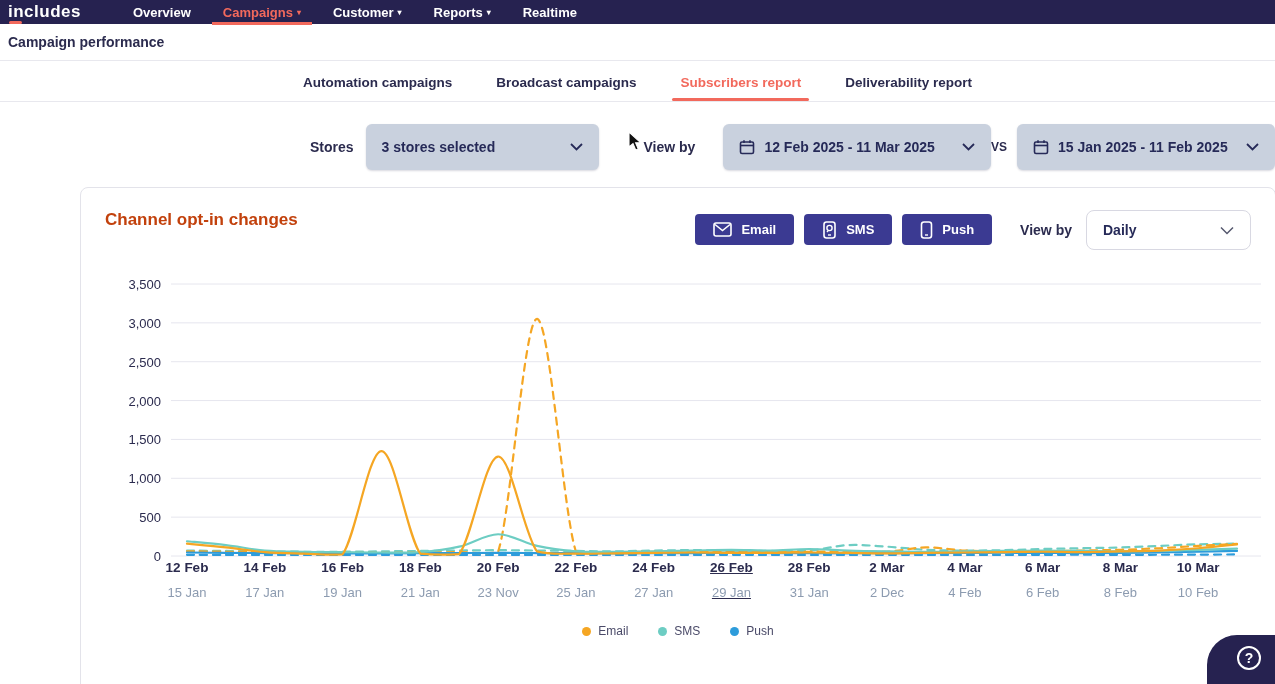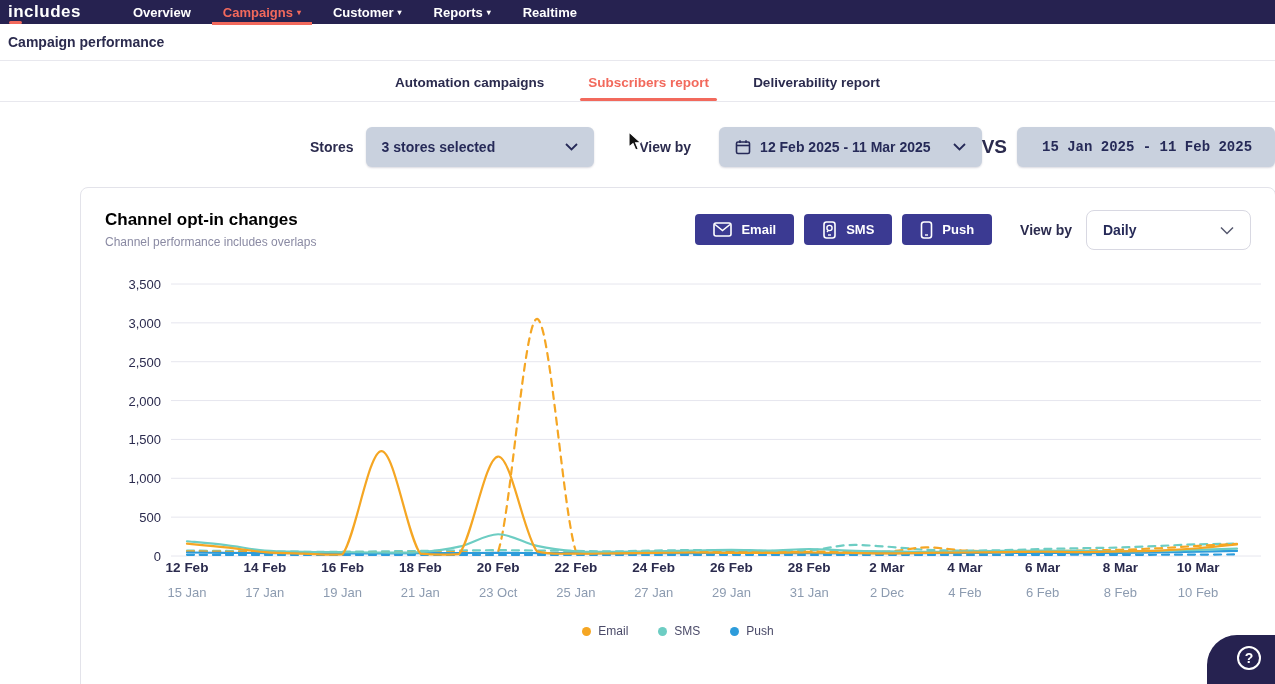--- a/index.html
+++ b/index.html
@@ -29,37 +29,37 @@
     display:flex; align-items:stretch; justify-content:center; gap:44px; padding-top:2px; }
   .tab { font-size:13.5px; font-weight:700; color:#2b2b4e; display:flex; align-items:center;
     cursor:pointer; position:relative; }
   .tab.active { color:#f2695c; }
   .tab.active::after { content:""; position:absolute; left:-8px; right:-8px; bottom:0;
     height:3px; background:#f2695c; border-radius:2px; }
 
   
   .filters { margin-top:25px; height:40px; display:flex; align-items:center; padding-left:310px; }
   .filter-label { font-size:14px; font-weight:700; color:#2b2b4e; white-space:nowrap; }
-  .pill-select { height:40px; background:#c9d1de; border-radius:6px; display:flex;
+  .pill-select { height:46px; background:#c9d1de; border-radius:6px; display:flex;
     align-items:center; padding:0 16px; gap:9px; cursor:pointer;
     box-shadow:0 1px 2px rgba(40,40,80,.18); color:#262a58; font-weight:700; font-size:14px;
     white-space:nowrap; }
   .pill-select .spacer { flex:1; }
   .stores-select { width:235px; margin-left:12px; }
   .range-select-1 { width:270px; margin-left:28px; }
-  .range-select-2 { width:258px; margin-left:10px; flex:none;font-family:Liberation Mono, monospace; }
-  .vs { margin-left:0; font-size:19px; font-weight:700; }
+  .range-select-2 { width:258px; margin-left:10px; flex:none; }
+  .vs { margin-left:0; font-size:12px; font-weight:700; }
   .viewby-label-1 { margin-left:45px; }
 
   
   .card { margin:20px 0 0 80px; width:1196px; height:600px; background:#fff;
     border:1px solid #e3e3ea; border-radius:8px; padding:22px 24px; position:relative; }
   .card-head { display:flex; align-items:flex-start; }
   .card-titles { flex:1; }
-  .card-title { font-size:17px; font-weight:700; color:#000000; }
+  .card-title { font-size:17px; font-weight:700; color:#c2410c; }
   .card-subtitle { font-size:12px; color:#8a8aa3; margin-top:5px; }
   .channel-btns { display:flex; gap:10px; margin-top:4px; }
   .channel-btn { height:31px; background:#3b3a92; border:none; border-radius:4px; color:#fff;
     font-size:13px; font-weight:600; font-family:inherit; display:flex; align-items:center;
     gap:9px; padding:0 18px; cursor:pointer; }
   .viewby2 { display:flex; align-items:center; margin-left:28px; margin-top:0; }
   .viewby2 .filter-label { margin-right:14px; }
   .daily-select { width:165px; height:40px; background:#fff; border:1px solid #d8d8e2;
     border-radius:8px; display:flex; align-items:center; padding:0 16px; cursor:pointer;
     font-size:14px; font-weight:700; color:#262a58; }
@@ -117,20 +117,21 @@
     <span>Realtime</span>
   </div>
 </div>
 
 <div class="breadcrumb-bar">
   <span class="crumb">Campaign performance</span>
 </div>
 
 <div class="tabs-bar">
   <div class="tab">Automation campaigns</div>
+  <div class="tab">Broadcast campaigns</div>
   <div class="tab active">Subscribers report</div>
   <div class="tab">Deliverability report</div>
 </div>
 
 <div class="filters">
   <span class="filter-label">Stores</span>
   <div class="pill-select stores-select">
     <span>3 stores selected</span>
     <span class="spacer"></span>
     <svg width="13" height="8" viewBox="0 0 13 8">
@@ -164,21 +165,20 @@
     <svg width="13" height="8" viewBox="0 0 13 8">
       <polyline points="1,1 6.5,6.5 12,1" fill="none" stroke="#262a58" stroke-width="1.8"></polyline>
       </svg>
   </div>
 </div>
 
 <div class="card">
   <div class="card-head">
     <div class="card-titles">
       <div class="card-title">Channel opt-in changes</div>
-      <div class="card-subtitle">Channel performance includes overlaps</div>
     </div>
     <div class="channel-btns">
       <button class="channel-btn">
         <svg width="19" height="15" viewBox="0 0 19 15">
           <rect x="1" y="1" width="17" height="13" rx="2" fill="none" stroke="#fff" stroke-width="1.6"></rect>
           <polyline points="2,2.5 9.5,8.5 17,2.5" fill="none" stroke="#fff" stroke-width="1.6"></polyline>
           </svg>
         <span>Email</span>
       </button>
       <button class="channel-btn">
@@ -252,31 +252,31 @@
       <div class="xtick" style="left: 133.556px;">
         <span class="xp">16 Feb</span>
         <span class="xs">19 Jan</span>
       </div>
       <div class="xtick" style="left: 211.333px;">
         <span class="xp">18 Feb</span>
         <span class="xs">21 Jan</span>
       </div>
       <div class="xtick" style="left: 289.111px;">
         <span class="xp">20 Feb</span>
-        <span class="xs">23 Oct</span>
+        <span class="xs">23 Nov</span>
       </div>
       <div class="xtick" style="left: 366.889px;">
         <span class="xp">22 Feb</span>
         <span class="xs">25 Jan</span>
       </div>
       <div class="xtick" style="left: 444.667px;">
         <span class="xp">24 Feb</span>
         <span class="xs">27 Jan</span>
       </div>
-      <div class="xtick" style="left: 522.444px;">
+      <div class="xtick" style="left: 522.444px; text-decoration: underline;">
         <span class="xp">26 Feb</span>
         <span class="xs">29 Jan</span>
       </div>
       <div class="xtick" style="left: 600.222px;">
         <span class="xp">28 Feb</span>
         <span class="xs">31 Jan</span>
       </div>
       <div class="xtick" style="left: 678px;">
         <span class="xp">2 Mar</span>
         <span class="xs">2 Dec</span>

